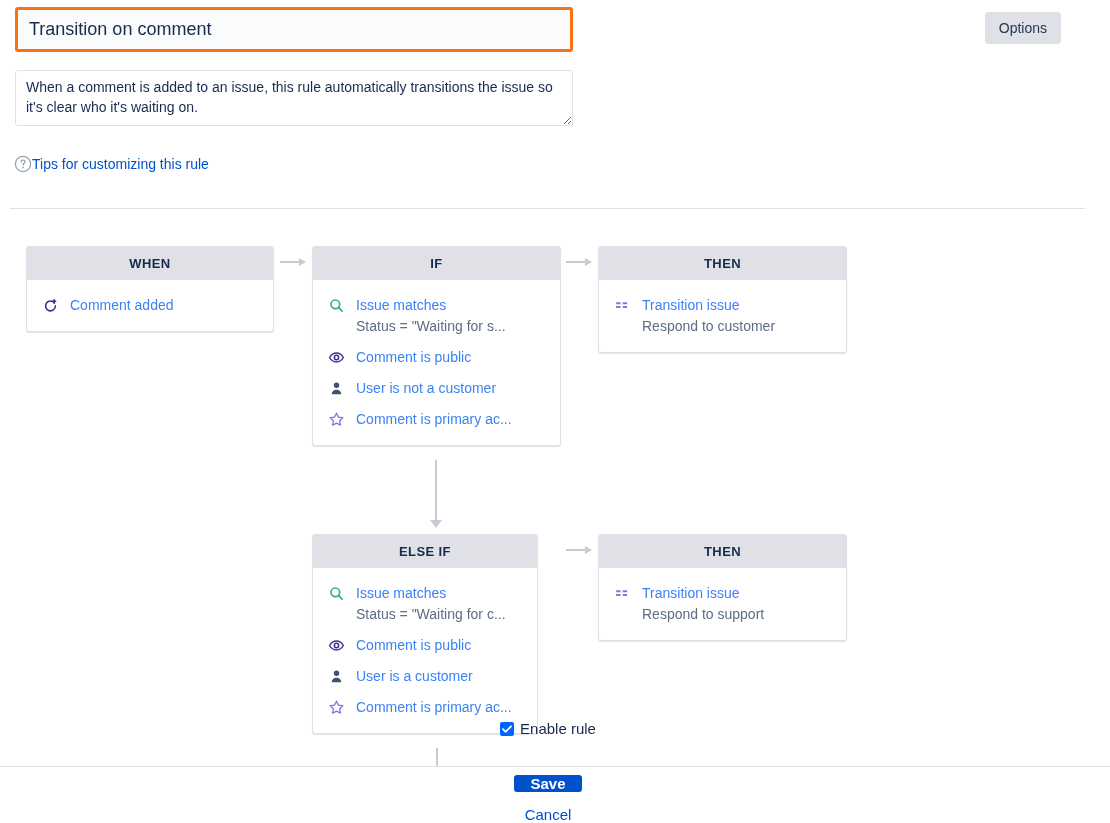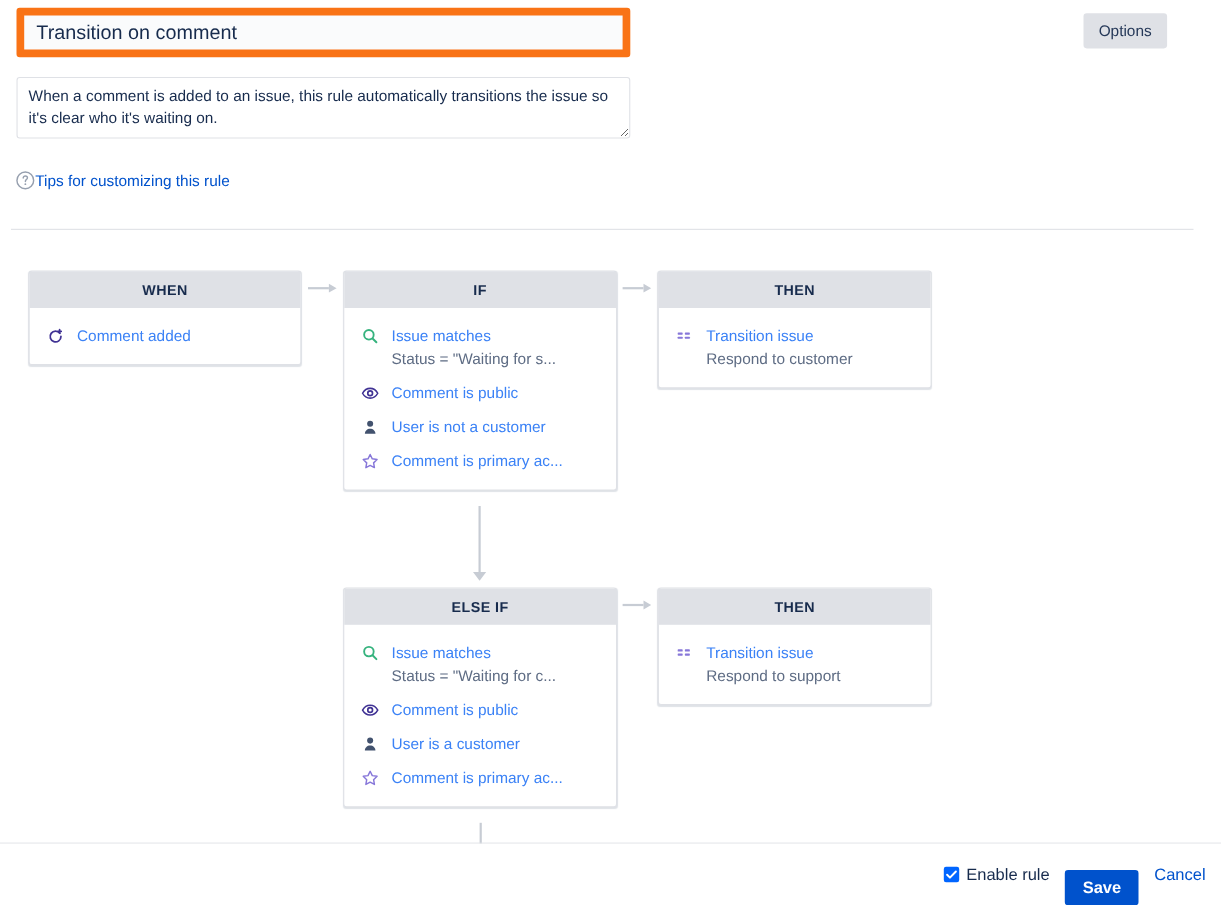--- a/index.html
+++ b/index.html
@@ -11,21 +11,21 @@
     color: #172b4d;
     overflow: hidden;
   }
   .page { position: relative; width: 1110px; height: 823px; }
 
   
   .rule-name-input {
     position: absolute; left: 15px; top: 7px;
     width: 558px; height: 45px;
     background: #fafbfc;
-    border: 7px solid #f97316;
+    border: 3px solid #f97316;
     border-radius: 3px;
     font-family: "Liberation Sans", sans-serif;
     font-size: 18px;
     color: #172b4d;
     padding: 0 11px;
     outline: none;
   }
   .rule-desc-input {
     position: absolute; left: 15px; top: 70px;
     width: 558px; height: 56px;
@@ -99,21 +99,21 @@
   .flow-item-icon svg { display: block; }
   .flow-item-text {
     font-size: 14px; line-height: 21px; color: #3b82f6;
   }
   .flow-item-sub { font-size: 14px; line-height: 21px; color: #5e6c84; }
 
   
   #card-when   { left: 26px;  top: 246px; width: 248px; }
   #card-if     { left: 312px; top: 246px; width: 249px; }
   #card-then1  { left: 598px; top: 246px; width: 249px; }
-  #card-elseif { left: 312px; top: 534px; width: 249px; }
+  #card-elseif { left: 312px; top: 534px; width: 226px; }
   #card-then2  { left: 598px; top: 534px; width: 249px; }
 
   
   .arrow-h {
     position: absolute; height: 12px; width: 26px;
     display: flex; align-items: center;
   }
   .arrow-h .shaft { height: 1.6px; background: #c7ccd4; flex: 1; }
   .arrow-h .head {
     width: 0; height: 0;
@@ -147,20 +147,21 @@
   .footer-divider {
     position: absolute; left: 0; top: 766px;
     width: 1110px; height: 1px; background: #dfe1e6;
   }
   .footer {
     position: absolute; left: 0; top: 767px;
     width: 1110px; height: 56px;
     display: flex; align-items: center; justify-content: flex-end;
     padding-right: 14px; gap: 14px;
     background: #ffffff;
+    flex-direction: column;
   }
   .enable-wrap { display: flex; align-items: center; gap: 6px; }
   .checkbox {
     width: 14px; height: 14px; border-radius: 2px;
     background: #0065ff; position: relative; cursor: pointer;
   }
   .checkbox svg { position: absolute; left: 1px; top: 1px; }
   .enable-label { font-size: 15px; color: #172b4d; cursor: pointer; }
   .save-button {
     background: #0052cc; color: #ffffff;

